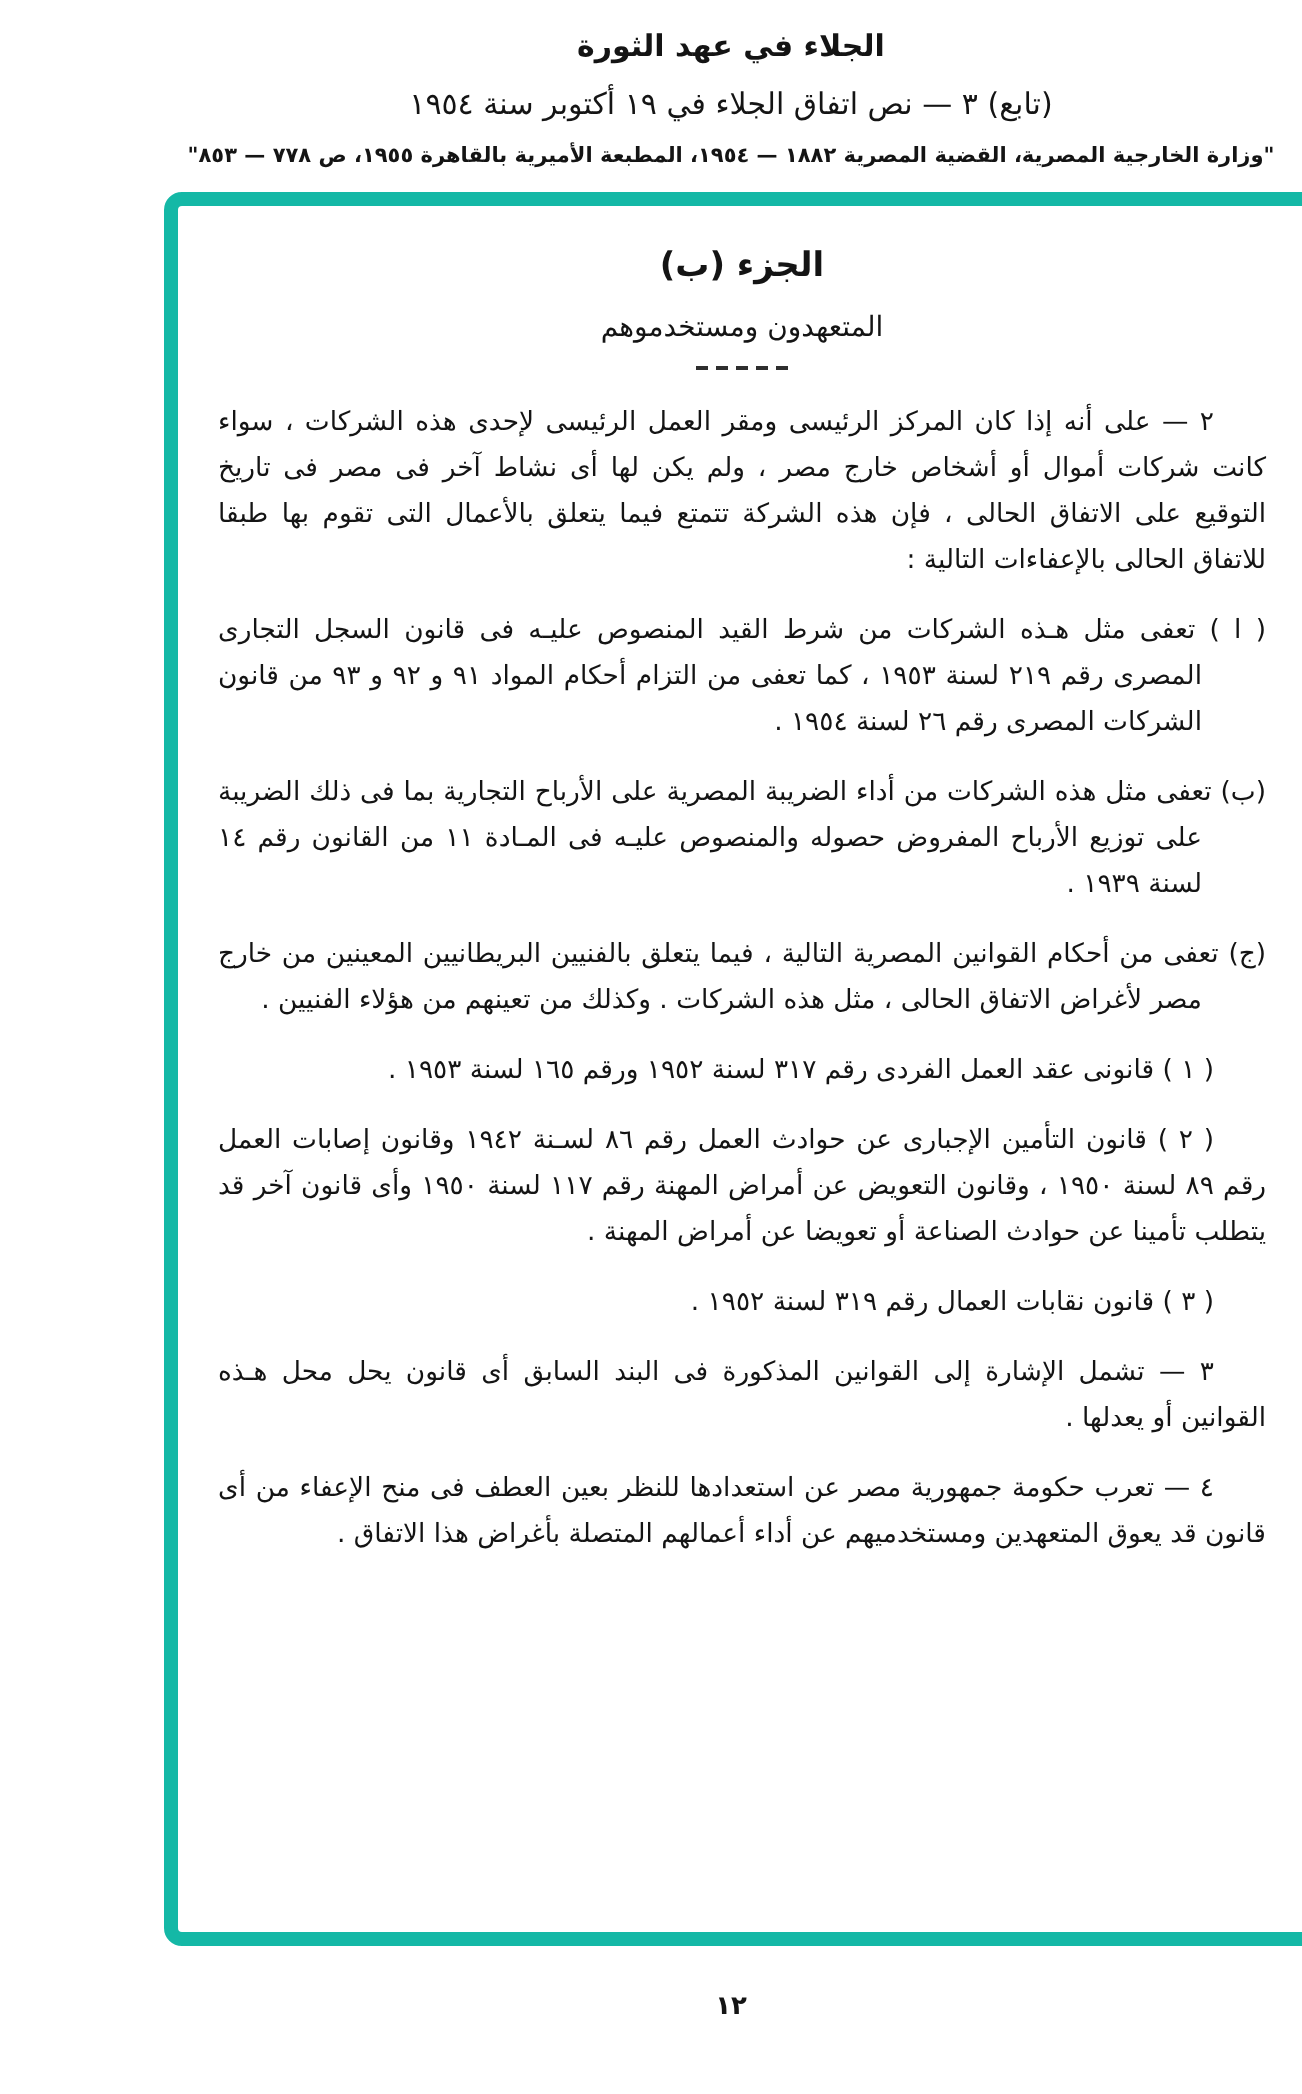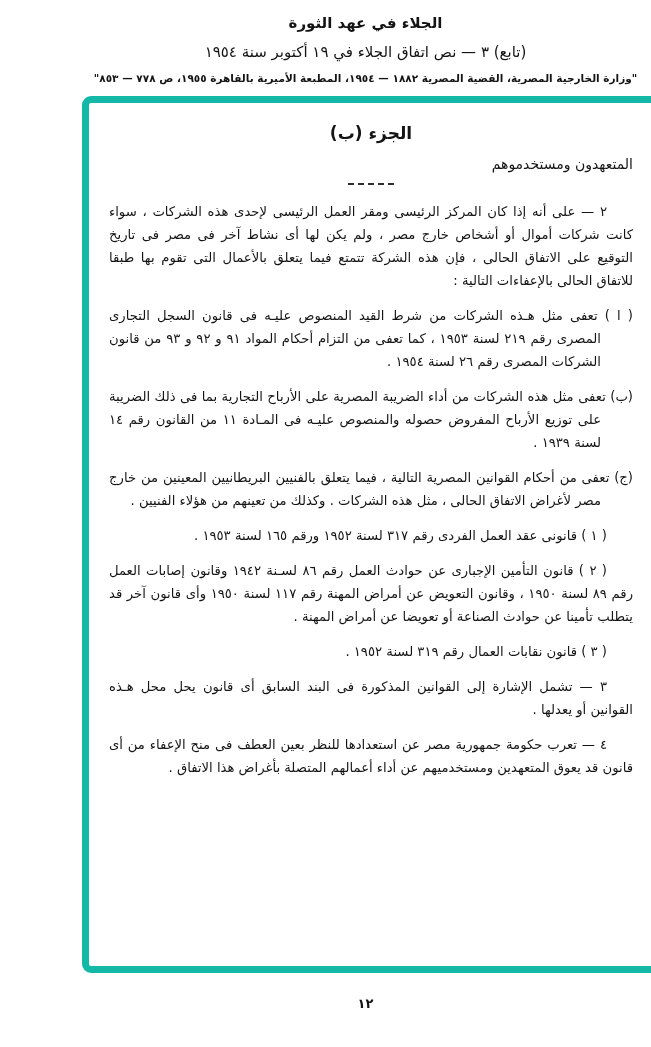--- a/index.html
+++ b/index.html
@@ -62,21 +62,21 @@
     text-align: justify;
   }
   .part-title {
     text-align: center;
     font-size: 17px;
     font-weight: bold;
     margin: 10px 0 0 0;
     line-height: 24px;
   }
   .part-subtitle {
-    text-align: right;
+    text-align: center;
     font-size: 14px;
     margin: 9px 0 0 0;
     line-height: 20px;
   }
   .separator {
     width: 46px;
     height: 0;
     border-top: 2px dashed #2e2e2e;
     margin: 9px auto 15px auto;
   }

